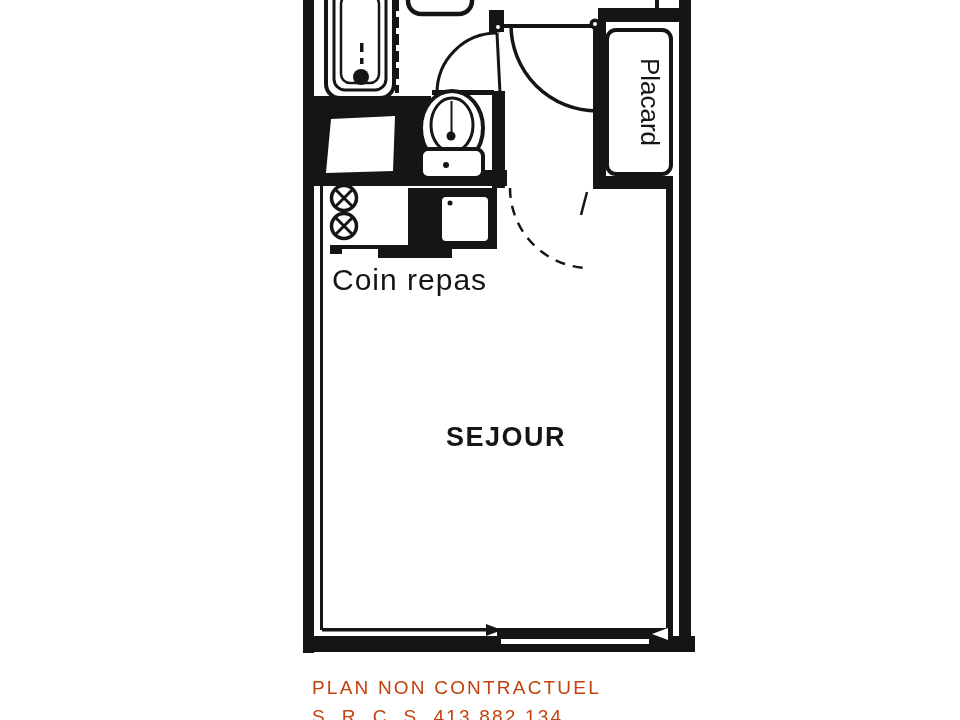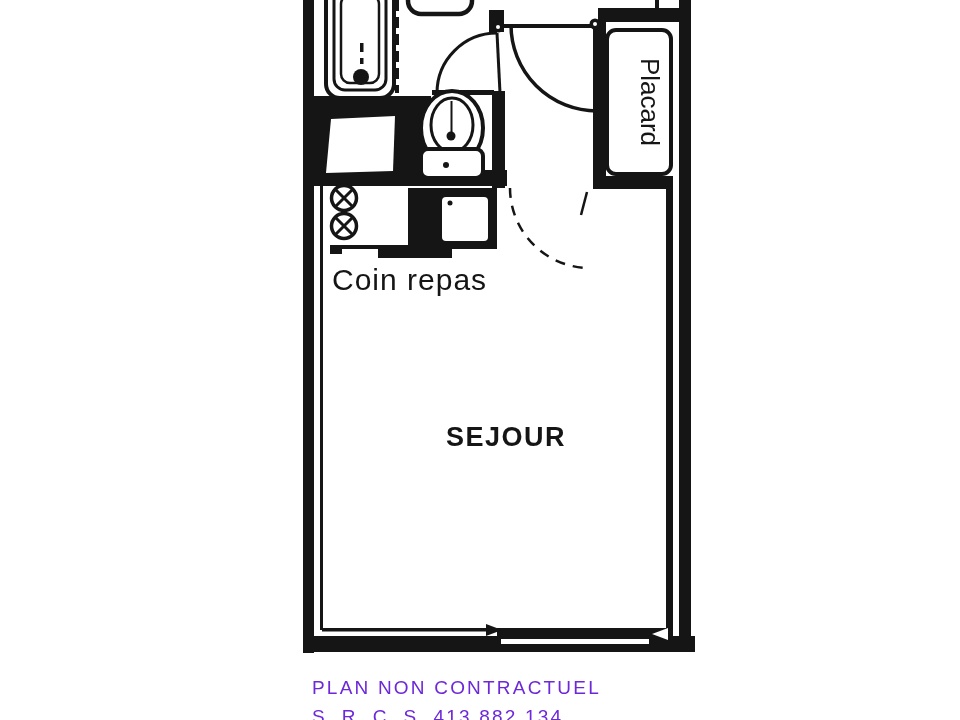--- a/index.html
+++ b/index.html
@@ -21,21 +21,21 @@
   .plan-svg {
     position: absolute;
     left: 0;
     top: 0;
     width: 960px;
     height: 720px;
   }
   .footer-line {
     position: absolute;
     left: 312px;
-    color: #6d28d9;
+    color: #c2410c;
     font-size: 19px;
     letter-spacing: 2.2px;
     font-weight: 400;
     white-space: nowrap;
   }
   .footer-disclaimer { top: 677px; }
   .footer-registration { top: 706px; }
   text { font-family: "Liberation Sans", sans-serif; }
 </style>
 </head>

